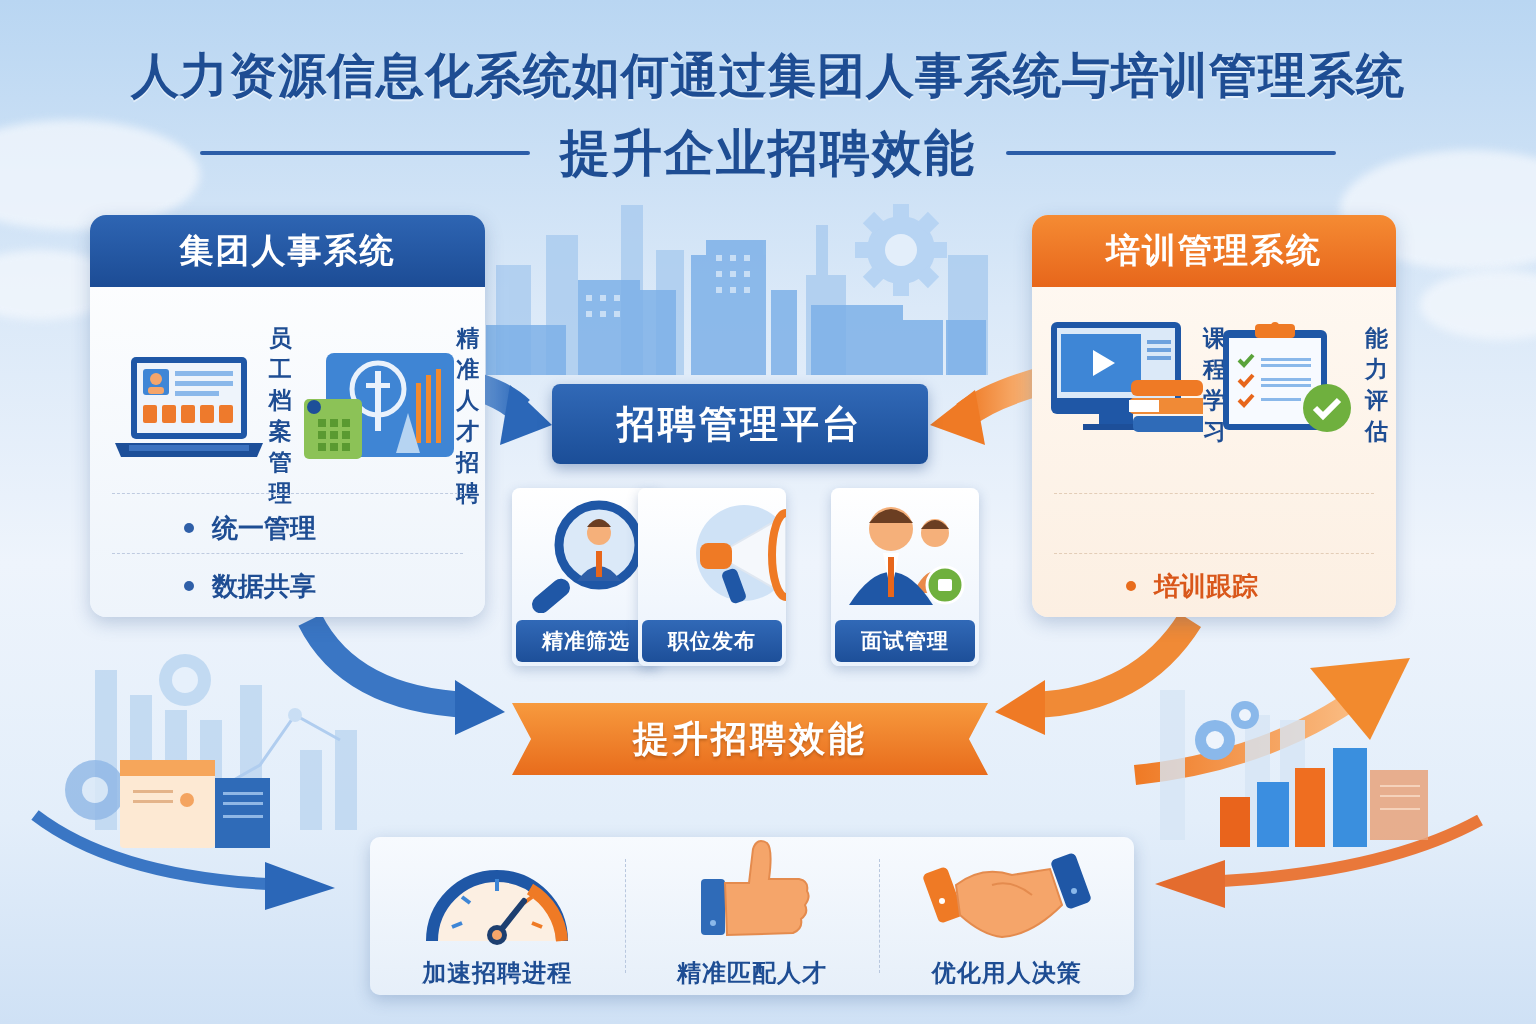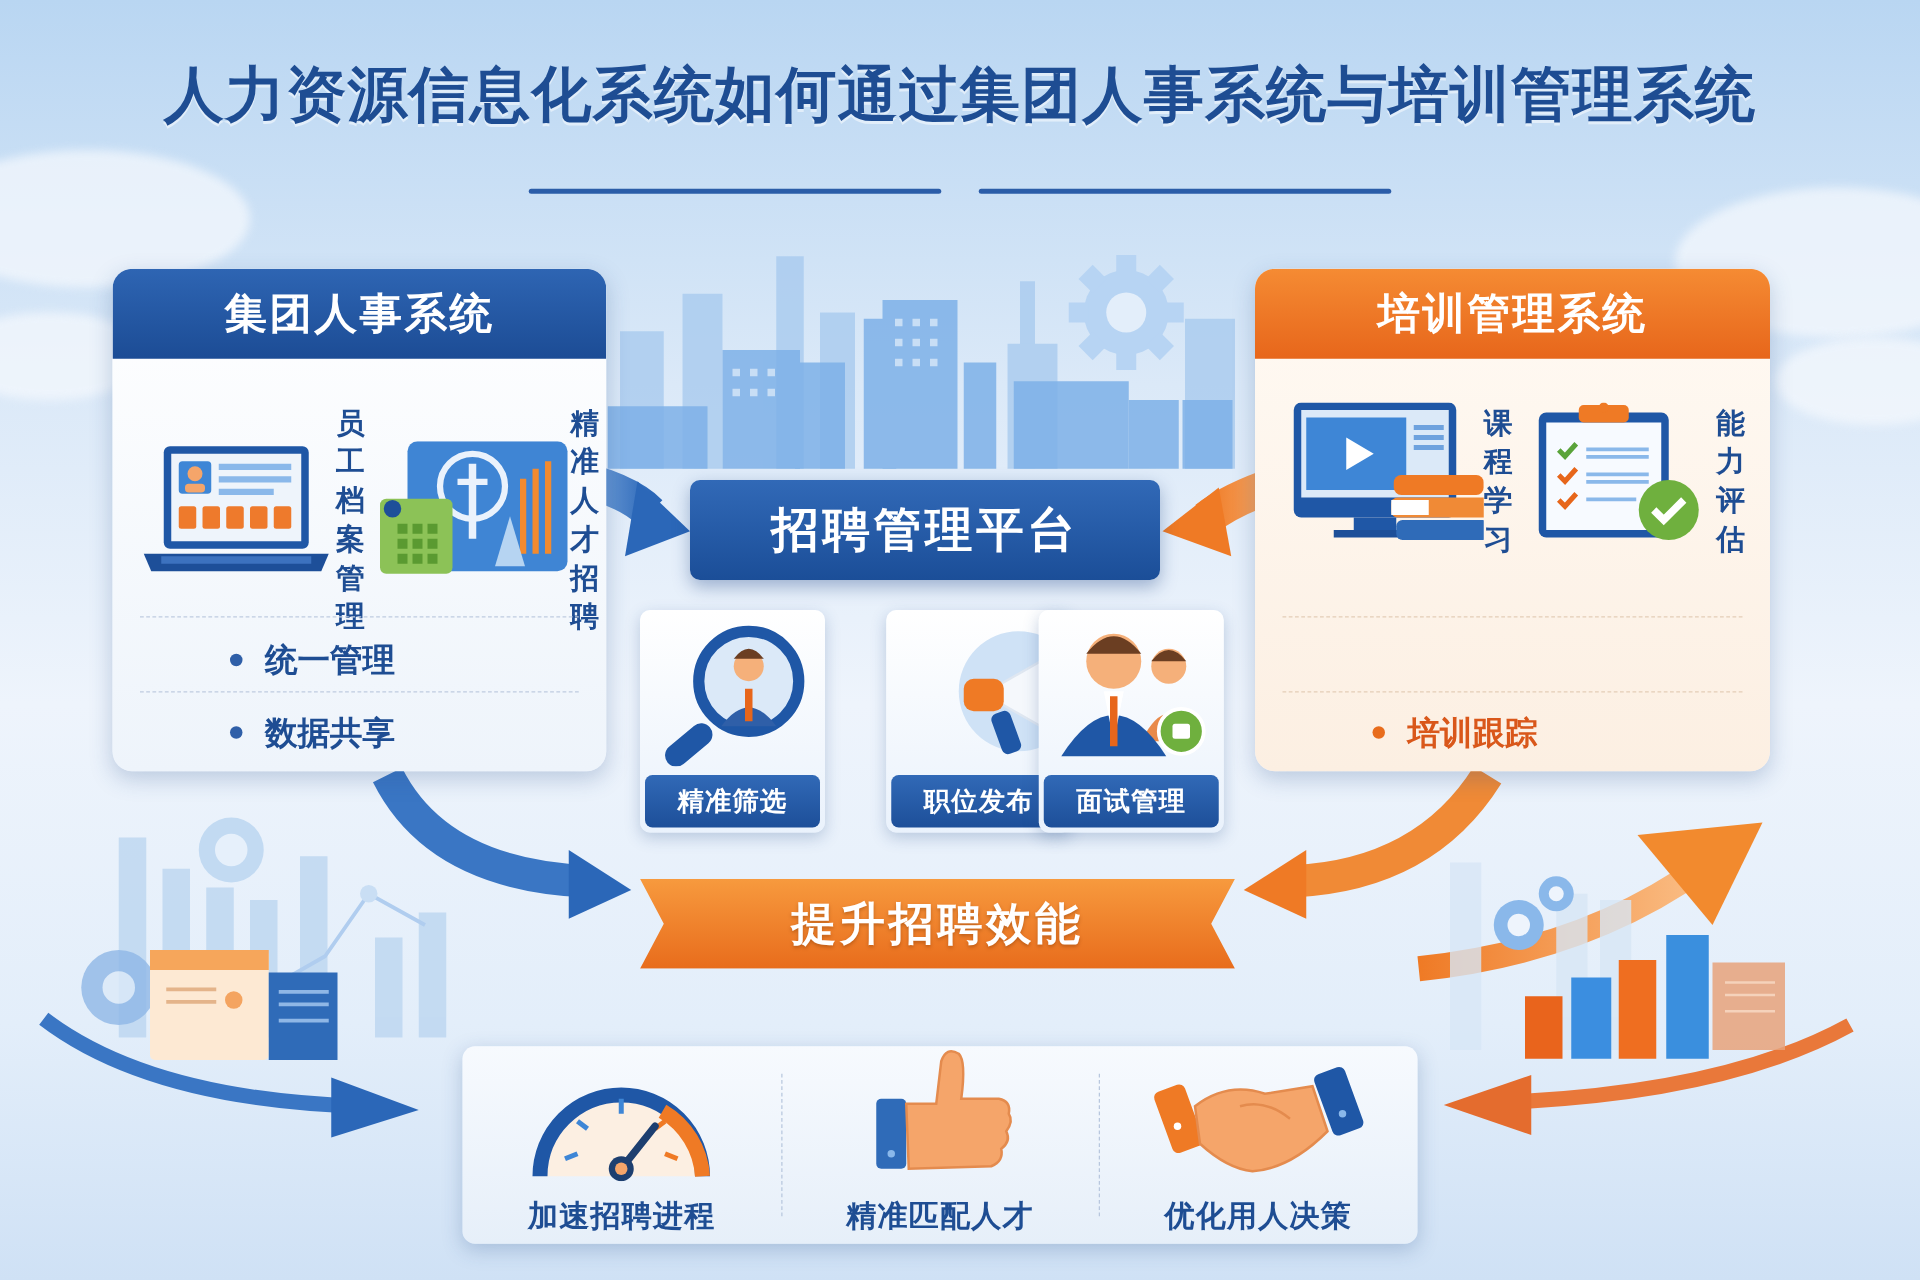--- a/index.html
+++ b/index.html
@@ -22,21 +22,21 @@
   .title2-line { height: 4px; width: 330px; background: #2b5da8; border-radius: 2px; }
   .title2 { font-size: 50px; font-weight: bold; color: #1e4d93; letter-spacing: 2px; }
 
   
   .panel {
     position: absolute; border-radius: 16px; overflow: hidden;
     box-shadow: 0 6px 18px rgba(40,80,140,.25);
     text-align: center;
   }
   .panel-left { left: 90px; top: 215px; width: 395px; height: 402px; background: linear-gradient(180deg,#ffffff,#eef4fb); }
-  .panel-right { left: 1004px; top: 215px; width: 412px; height: 402px; background: linear-gradient(180deg,#fffaf4,#fcefe2); }
+  .panel-right { left: 1032px; top: 215px; width: 364px; height: 402px; background: linear-gradient(180deg,#fffaf4,#fcefe2); }
   .panel-head {
     height: 72px; display: flex; align-items: center; justify-content: center;
     font-size: 34px; font-weight: bold; color: #fff; letter-spacing: 2px;
   }
   .head-blue { background: linear-gradient(180deg,#2e65b3,#1c4c95); }
   .head-orange { background: linear-gradient(180deg,#f58b33,#e7661b); }
   .icon-row { display:flex; justify-content: space-around; padding: 22px 10px 0 10px; }
   .icon-cell { display:flex; align-items:center; width: 170px; }
   .icon-box { width: 160px; height: 115px; display:flex; align-items:center; justify-content:center; }
   .icon-label { margin-top: 14px; font-size: 23px; font-weight: bold; color: #1e4d93; }
@@ -151,20 +151,21 @@
       <rect x="-46" y="-8" width="16" height="16" transform="rotate(45)"></rect>
         <rect x="30" y="-8" width="16" height="16" transform="rotate(45)"></rect>
     </g>
     <circle r="16" fill="#e3eefa"></circle>
   </g>
 </svg>
 
 <div class="abs title1">人力资源信息化系统如何通过集团人事系统与培训管理系统</div>
 <div class="abs title2-wrap">
   <div class="title2-line"></div>
+  <div class="title2">提升企业招聘效能</div>
   <div class="title2-line"></div>
 </div>
 
 <svg class="abs" style="left:0; top:0;" width="1536" height="1024">
   <defs>
     <linearGradient id="gb" x1="0" x2="1">
         <stop offset="0" stop-color="#9cc3ee"></stop>
         <stop offset="1" stop-color="#2b67b8"></stop>
       </linearGradient>
     <linearGradient id="go" x1="1" x2="0">
@@ -382,21 +383,21 @@
       <circle cx="78" cy="40" r="12" fill="#f5b07a"></circle>
       <path d="M66 34 q12 -16 24 0" fill="#6b3e22"></path>
       <path d="M56 88 q22 -30 44 0 Z" fill="#2f5fa8"></path>
       <rect x="75" y="58" width="6" height="26" fill="#e7661b"></rect>
       <rect x="8" y="94" width="44" height="18" rx="9" transform="rotate(-40 30 103)" fill="#1f57a6"></rect>
     </svg>
   </div>
   <div class="tile-label">精准筛选</div>
 </div>
 
-<div class="tile" style="left:709px;padding-left:48px;">
+<div class="tile" style="left:638px;padding-left:48px;">
   <div class="tile-icon">
     <svg width="130" height="120">
       <circle cx="58" cy="60" r="48" fill="#cfe2f6"></circle>
       <path d="M30 62 L100 22 L100 102 Z" fill="#f5f8fc" stroke="#dfe7f1" stroke-width="2"></path>
       <ellipse cx="100" cy="62" rx="14" ry="42" fill="none" stroke="#ef7a25" stroke-width="8"></ellipse>
       <rect x="14" y="50" width="32" height="26" rx="8" fill="#ef7a25"></rect>
       <rect x="40" y="76" width="16" height="34" rx="5" transform="rotate(-20 48 93)" fill="#1f57a6"></rect>
     </svg>
   </div>
   <div class="tile-label">职位发布</div>

